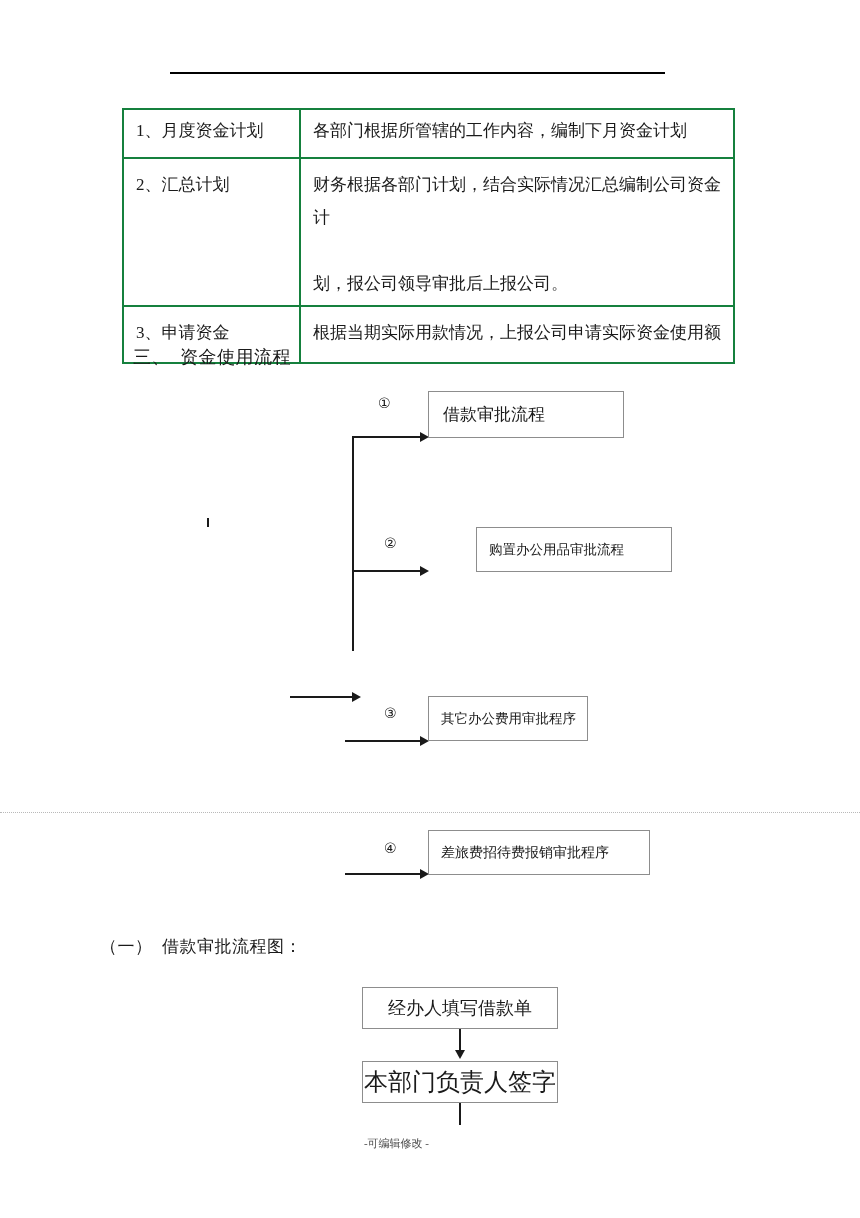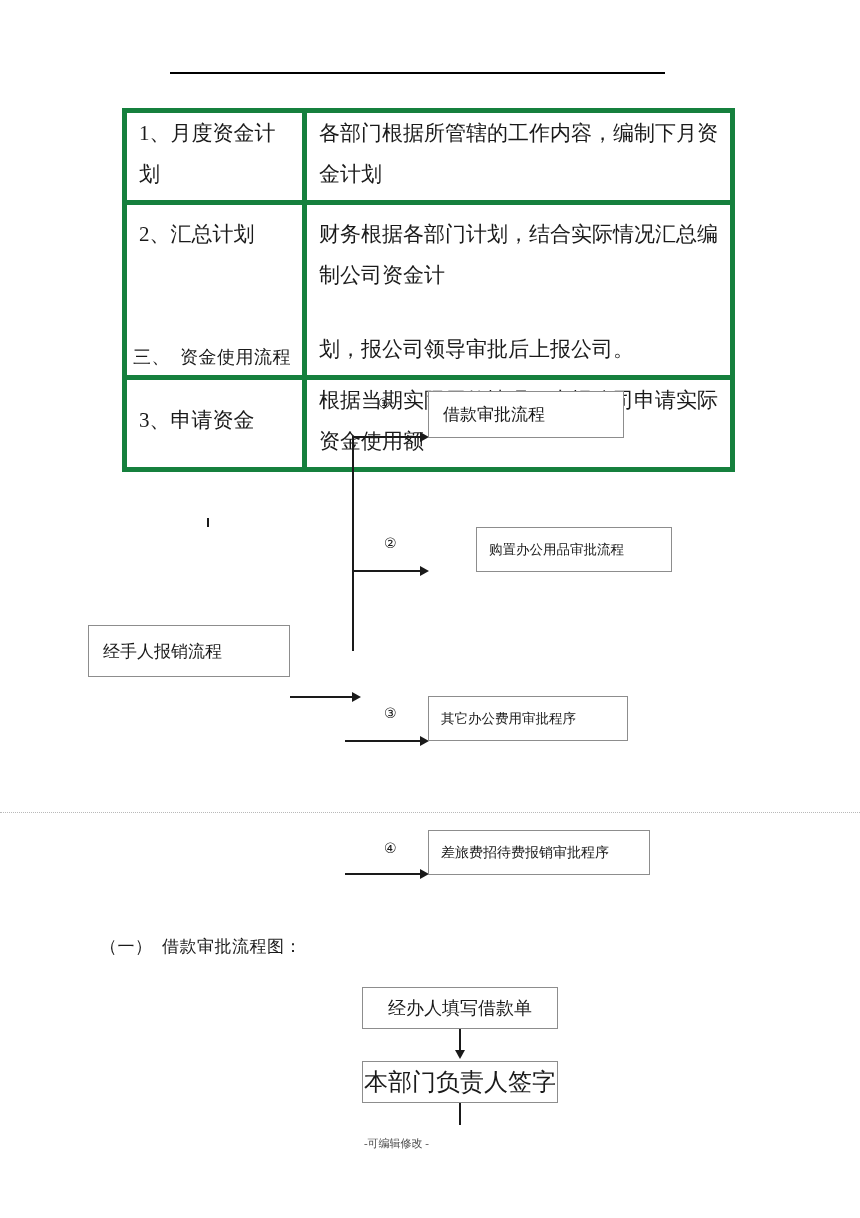--- a/index.html
+++ b/index.html
@@ -33,23 +33,23 @@
   
   .proc-table {
     position: absolute;
     left: 122px;
     top: 108px;
     width: 613px;
     border-collapse: collapse;
     table-layout: fixed;
   }
   .proc-table td {
-    border: 5px solid #15803d;
+    border: 2px solid #15803d;
     padding: 5px 12px;
-    font-size: 21px;
+    font-size: 17px;
     line-height: 1.95;
     vertical-align: middle;
     font-family: "Liberation Serif", "DejaVu Serif", serif;
   }
   .proc-table td.c-label { width: 151px; }
   .proc-table tr.r1 td { height: 42px; }
   .proc-table tr.r2 td { height: 95px; vertical-align: top; padding-top: 9px; }
   .proc-table tr.r3 td { height: 50px; }
   .proc-table td.c-label { vertical-align: top; padding-top: 9px; }
   .proc-table tr.r1 td.c-label,
@@ -80,21 +80,21 @@
     box-sizing: border-box;
     font-family: "Liberation Serif", "DejaVu Serif", serif;
     color: #1a1a1a;
   }
   .fbox span { display: block; width: 100%; }
 
   #box-jiekuan      { left: 428px; top: 391px;  width: 196px; height: 47px;
                       font-size: 17px; padding-left: 14px; }
   #box-gouzhi       { left: 428px; top: 527px;  width: 196px; height: 45px;
                       font-size: 13.5px; padding-left: 12px; margin-left: 48px; }
-  #box-qita         { left: 428px; top: 696px;  width: 200px; height: 45px;
+  #box-qita         { left: 428px; top: 696px;  width: 160px; height: 45px;
                       font-size: 13.5px; padding-left: 12px; }
   #box-chailv       { left: 428px; top: 830px;  width: 222px; height: 45px;
                       font-size: 14px; padding-left: 12px; }
   #box-jingshouren  { left: 88px;  top: 625px;  width: 202px; height: 52px;
                       font-size: 17px; padding-left: 14px; }
 
   #box-tianxie      { left: 362px; top: 987px;  width: 196px; height: 42px;
                       font-size: 18px; justify-content: center; }
   #box-qianzi       { left: 362px; top: 1061px; width: 196px; height: 42px;
                       font-size: 24px; justify-content: center; }
@@ -206,23 +206,20 @@
       <td class="c-label">3、申请资金</td>
       <td class="c-desc">
         <span class="desc-line">根据当期实际用款情况，上报公司申请实际资金使用额</span>
       </td>
     </tr>
   </tbody>
     </table>
 
   <div class="heading" id="heading-section3">三、  资金使用流程</div>
 
-  <div class="fbox" id="box-jingshouren">
-    <span>经手人报销流程</span>
-  </div>
 
   <div class="vline" id="trunk-vert"></div>
 
   <div class="hline" id="branch-1"></div>
   <div class="arrowhead" id="arrow-1"></div>
   <div class="cnum" id="cnum-1">①</div>
   <div class="fbox" id="box-jiekuan">
     <span>借款审批流程</span>
   </div>
 

